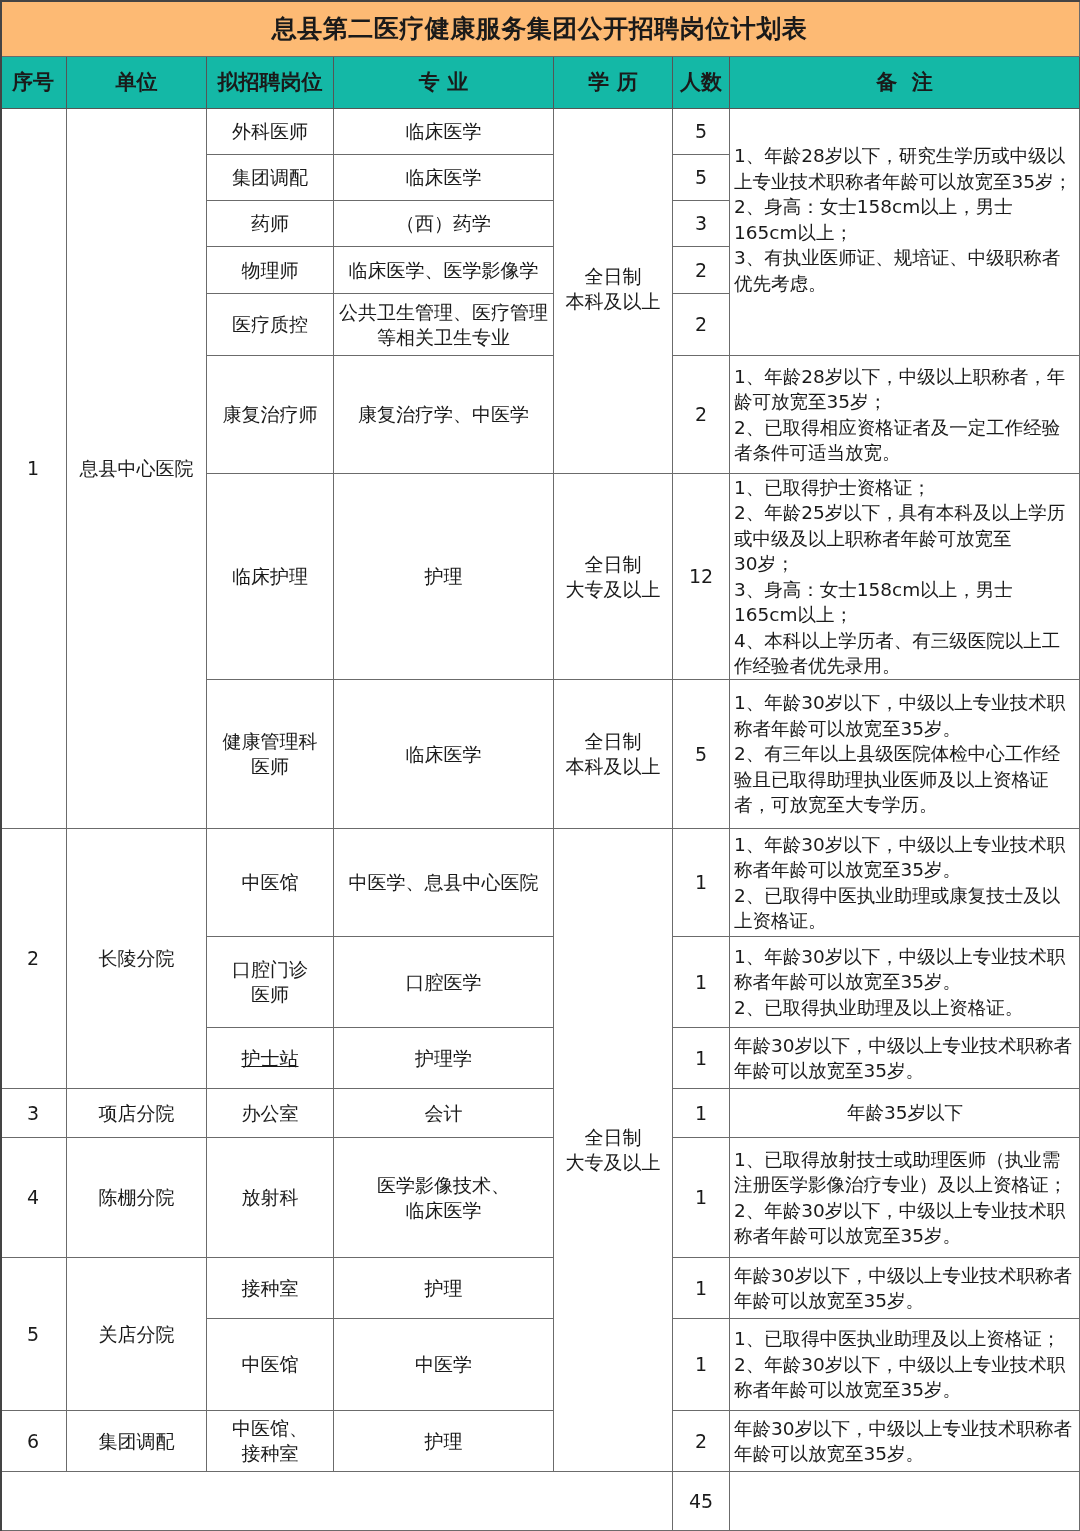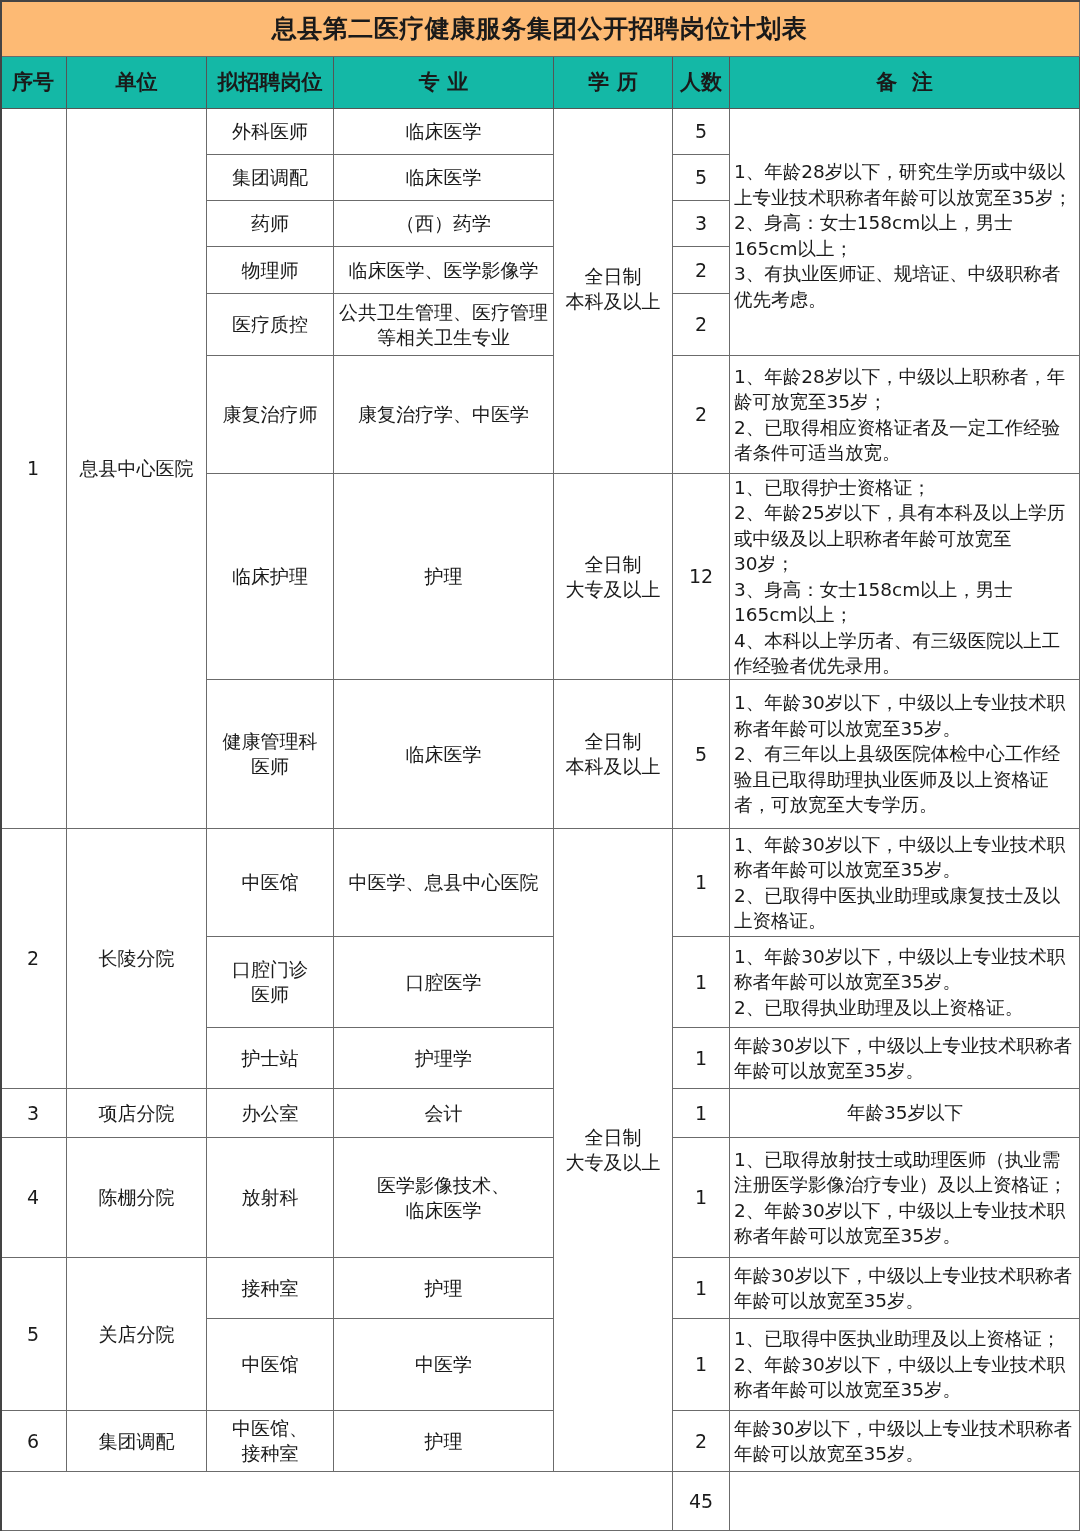--- a/index.html
+++ b/index.html
@@ -78,21 +78,21 @@
 
 <div class="cell" style="left:207px;top:829px;width:127px;height:108px;">中医馆</div>
 <div class="cell" style="left:334px;top:829px;width:220px;height:108px;">中医学、息县中心医院</div>
 <div class="cell" style="left:673px;top:829px;width:57px;height:108px;">1</div>
 
 <div class="cell" style="left:207px;top:937px;width:127px;height:91px;">口腔门诊
 医师</div>
 <div class="cell" style="left:334px;top:937px;width:220px;height:91px;">口腔医学</div>
 <div class="cell" style="left:673px;top:937px;width:57px;height:91px;">1</div>
 
-<div class="cell" style="left:207px;top:1028px;width:127px;height:61px;">护士站</div>
+<div class="cell" style="left:207px;top:1028px;width:127px;height:61px;text-decoration:underline;">护士站</div>
 <div class="cell" style="left:334px;top:1028px;width:220px;height:61px;">护理学</div>
 <div class="cell" style="left:673px;top:1028px;width:57px;height:61px;">1</div>
 
 <div class="cell" style="left:207px;top:1089px;width:127px;height:49px;">办公室</div>
 <div class="cell" style="left:334px;top:1089px;width:220px;height:49px;">会计</div>
 <div class="cell" style="left:673px;top:1089px;width:57px;height:49px;">1</div>
 
 <div class="cell" style="left:207px;top:1138px;width:127px;height:120px;">放射科</div>
 <div class="cell" style="left:334px;top:1138px;width:220px;height:120px;">医学影像技术、
 临床医学</div>
@@ -113,21 +113,21 @@
 
 <div class="cell" style="left:554px;top:109px;width:119px;height:365px;align-items:flex-start;padding-top:155px;">全日制
 本科及以上</div>
 <div class="cell" style="left:554px;top:474px;width:119px;height:206px;">全日制
 大专及以上</div>
 <div class="cell" style="left:554px;top:680px;width:119px;height:149px;">全日制
 本科及以上</div>
 <div class="cell" style="left:554px;top:829px;width:119px;height:643px;">全日制
 大专及以上</div>
 
-<div class="cell note" style="left:730px;top:109px;width:350px;height:247px;align-items:flex-start;padding-top:50px;">1、年龄28岁以下，研究生学历或中级以上专业技术职称者年龄可以放宽至35岁；
+<div class="cell note" style="left:730px;top:109px;width:350px;height:247px;align-items:flex-start;padding-top:34px;">1、年龄28岁以下，研究生学历或中级以上专业技术职称者年龄可以放宽至35岁；
 2、身高：女士158cm以上，男士165cm以上；
 3、有执业医师证、规培证、中级职称者优先考虑。</div>
 <div class="cell note" style="left:730px;top:356px;width:350px;height:118px;">1、年龄28岁以下，中级以上职称者，年龄可放宽至35岁；
 2、已取得相应资格证者及一定工作经验者条件可适当放宽。</div>
 <div class="cell note" style="left:730px;top:474px;width:350px;height:206px;">1、已取得护士资格证；
 2、年龄25岁以下，具有本科及以上学历或中级及以上职称者年龄可放宽至
 30岁；
 3、身高：女士158cm以上，男士165cm以上；
 4、本科以上学历者、有三级医院以上工作经验者优先录用。</div>
 <div class="cell note" style="left:730px;top:680px;width:350px;height:149px;">1、年龄30岁以下，中级以上专业技术职称者年龄可以放宽至35岁。

